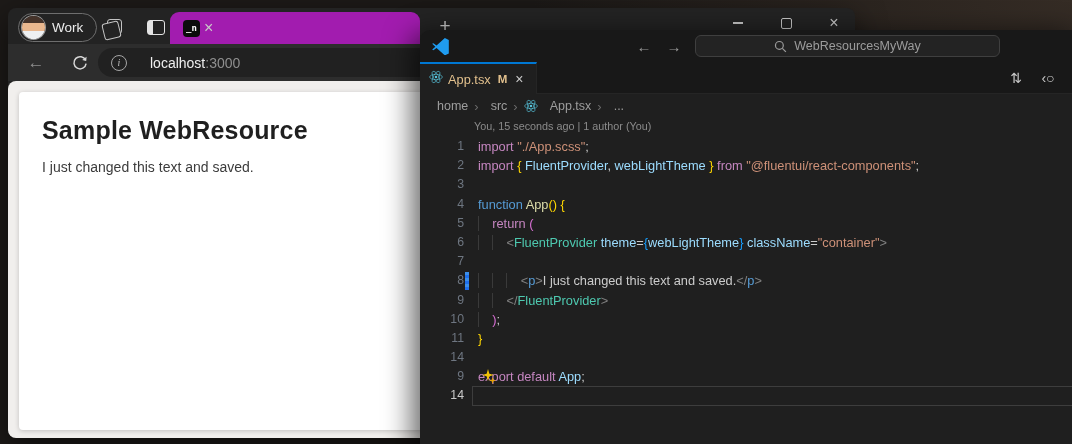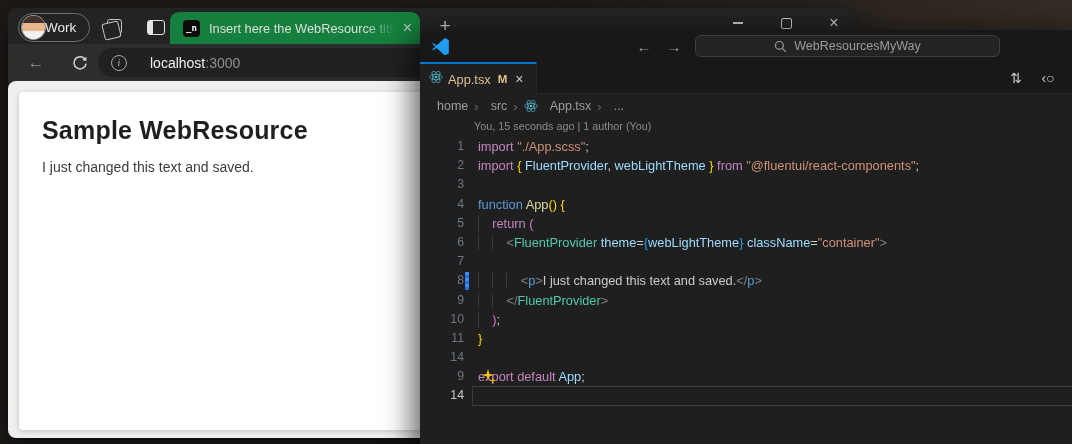--- a/index.html
+++ b/index.html
@@ -6,30 +6,30 @@
   *{box-sizing:border-box;font-family:"Liberation Sans",sans-serif;}
   #stage{position:relative;width:1072px;height:444px;overflow:hidden;
     background-color:#1d1a18;
     background-image:radial-gradient(900px 320px at 100% 0%, #352c25 0%, rgba(53,44,37,0) 60%);}
 
   
   #browser{position:absolute;left:8px;top:8px;width:847px;height:430px;background:#232323;
     border-radius:8px;overflow:hidden;box-shadow:0 10px 30px rgba(0,0,0,.55);}
   .tabstrip{position:relative;height:36px;}
   .profile-pill{position:absolute;left:10px;top:5px;height:29px;border:1px solid #6e6e6e;border-radius:15px;
-    display:flex;align-items:center;padding:0 13px 0 3px;cursor:default;}
+    display:flex;align-items:center;gap:7px;padding:0 13px 0 3px;cursor:default;}
   .avatar{width:23px;height:23px;border-radius:50%;box-shadow:0 0 0 1px #9a9a9a;
     background:linear-gradient(180deg,#45332a 0%,#45332a 32%,#e9b78e 32%,#e9b78e 64%,#eef0f2 64%);}
   .profile-label{color:#ececec;font-size:13.5px;}
   .ws-icon{position:absolute;left:99px;top:11px;width:15px;height:15px;border:1.6px solid #c3c3c3;border-radius:3px;}
   .ws-icon::before{content:"";position:absolute;left:-5px;top:2px;width:15px;height:15px;border:1.6px solid #c3c3c3;
     border-radius:3px;transform:rotate(-14deg);background:#232323;}
   .ta-icon{position:absolute;left:139px;top:12px;width:18px;height:15px;border:1.6px solid #e3e3e3;border-radius:3px;}
   .ta-icon::before{content:"";position:absolute;left:0;top:0;bottom:0;width:5px;background:#e3e3e3;}
-  .btab{position:absolute;left:162px;top:4px;width:250px;height:32px;background:#15803d;border-radius:9px 9px 0 0;
+  .btab{position:absolute;left:162px;top:4px;width:250px;height:32px;background:#a21caf;border-radius:9px 9px 0 0;
     display:flex;align-items:center;padding:0 8px 0 13px;}
   .favicon{width:17px;height:17px;border-radius:4px;background:#0c0c0c;color:#fff;
     font-family:"DejaVu Sans Mono",monospace;font-size:9px;font-weight:bold;
     display:flex;align-items:center;justify-content:center;flex:none;}
   .btab-title{margin-left:9px;flex:1;color:#dedede;font-size:12.8px;white-space:nowrap;overflow:hidden;
     -webkit-mask-image:linear-gradient(90deg,#000 82%,transparent 98%);
     mask-image:linear-gradient(90deg,#000 82%,transparent 98%);}
   .btab-close{color:#c9c9c9;font-size:16px;line-height:16px;margin-left:4px;cursor:default;}
   .newtab{position:absolute;left:424px;top:5px;width:26px;height:26px;display:flex;align-items:center;
     justify-content:center;color:#c9c9c9;font-size:19px;font-weight:300;}
@@ -104,21 +104,20 @@
   <div id="browser">
     <div class="tabstrip">
       <div class="profile-pill">
         <span class="avatar"></span>
         <span class="profile-label">Work</span>
       </div>
       <span class="ws-icon"></span>
       <span class="ta-icon"></span>
       <div class="btab">
         <span class="favicon">_n</span>
-        <span class="btab-title">Insert here the WebResource title</span>
         <span class="btab-close">×</span>
       </div>
       <div class="newtab">+</div>
       <div class="winctl" id="bw-min"></div>
       <div class="winctl" id="bw-max"></div>
       <div class="winctl" id="bw-close">×</div>
     </div>
     <div class="toolbar">
       <span class="nav-glyph back-b">←</span>
       <span class="nav-glyph refresh-b">

